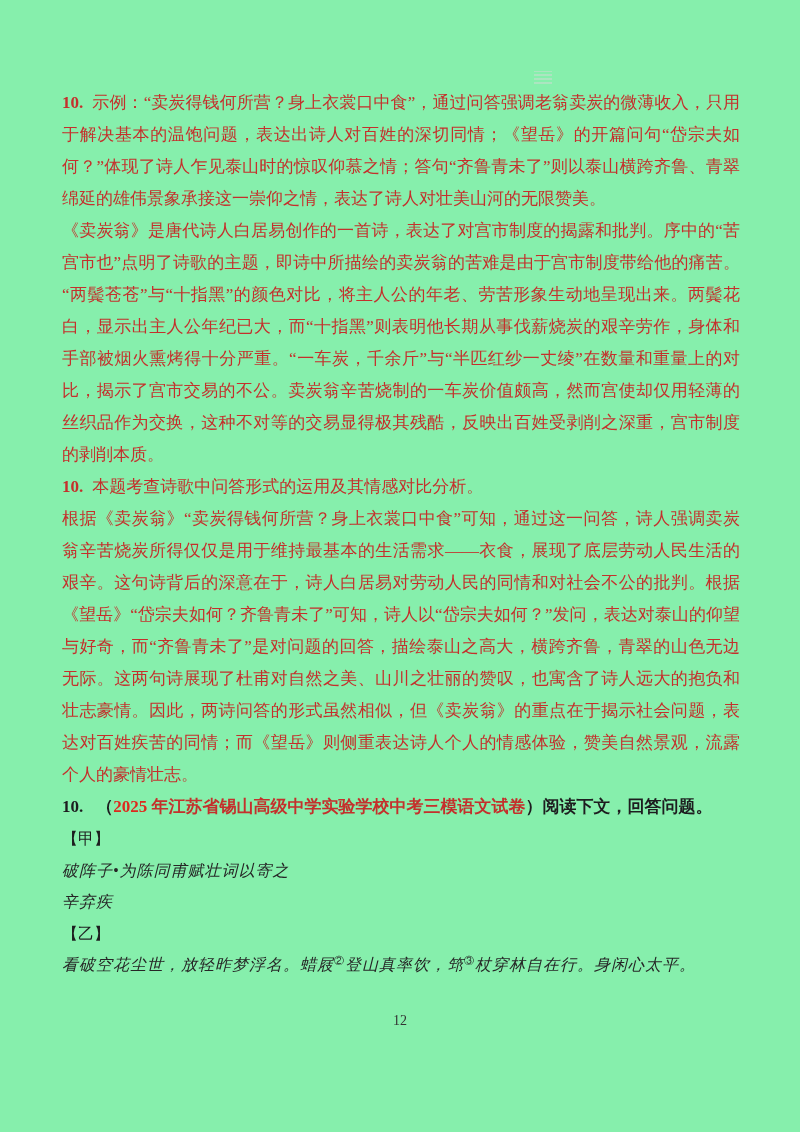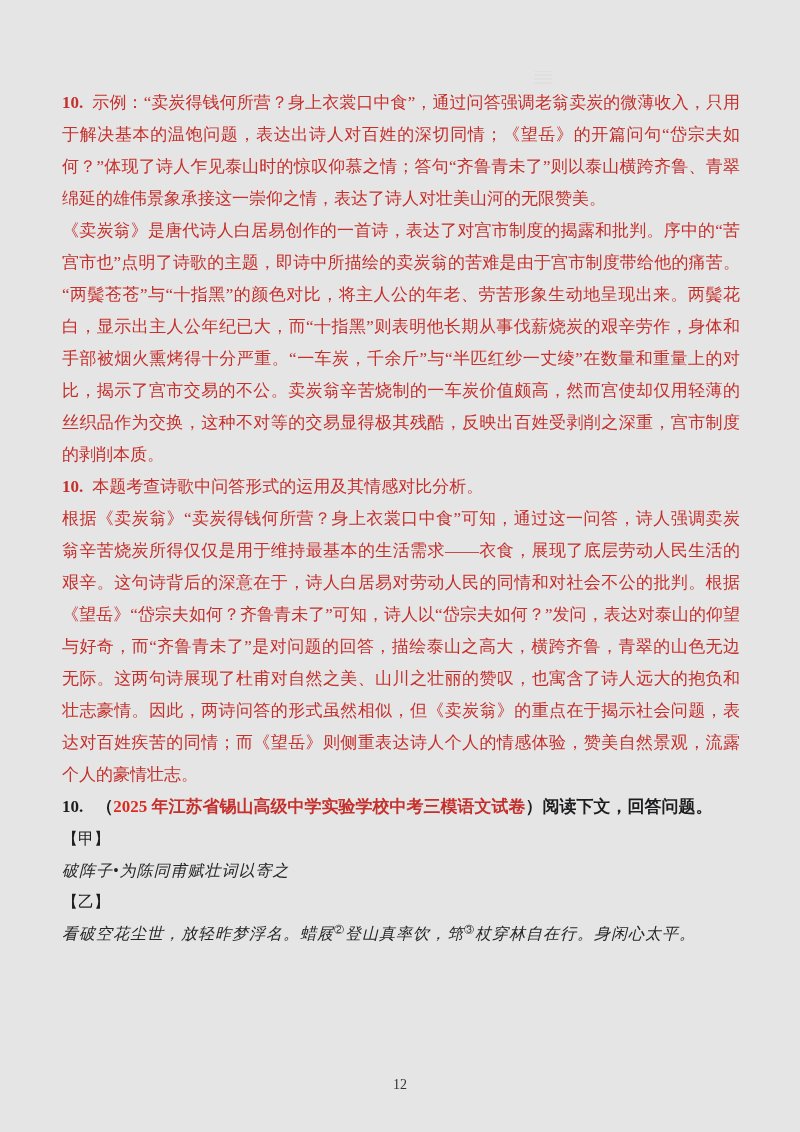--- a/index.html
+++ b/index.html
@@ -5,21 +5,21 @@
   :root{
     --red:#c4302c;
     --accent-red:#dd2a1e;
     --ink:#1d1d1f;
     --poem-ink:#262626;
   }
   html,body{margin:0;padding:0;background:#ffffff;}
   .page{
     position:relative;
     width:800px;height:1132px;
-    background:#e5e5e5;
+    background:#86efac;
     overflow:hidden;
     font-family:"Liberation Serif","DejaVu Serif",serif;
     color:var(--ink);
   }
   .scan-artifact{
     position:absolute;left:534px;top:71px;width:18px;height:13px;
     background:repeating-linear-gradient(0deg,#d9d9d9 0 2px,transparent 2px 4px);
     opacity:.45;
   }
   .content{
@@ -51,21 +51,21 @@
     color:var(--poem-ink);
     letter-spacing:1px;
   }
   .poem sup{
     font-size:10px;
     line-height:0;
     vertical-align:super;
     font-style:normal;
   }
   .footer{
-    position:absolute;left:0;top:1074px;width:800px;
+    position:absolute;left:0;top:1010px;width:800px;
     text-align:center;
     font-size:14px;
     line-height:22px;
     color:#333333;
   }
 </style>
 </head>
 <body>
 
 <div class="page">
@@ -81,20 +81,21 @@
 
     <p class="body red"><span class="b lbl">10.</span><span>本题考查诗歌中问答形式的运用及其情感对比分析。</span></p>
 
     <p class="body red">根据《卖炭翁》“卖炭得钱何所营？身上衣裳口中食”可知，通过这一问答，诗人强调卖炭翁辛苦烧炭所得仅仅是用于维持最基本的生活需求——衣食，展现了底层劳动人民生活的艰辛。这句诗背后的深意在于，诗人白居易对劳动人民的同情和对社会不公的批判。根据《望岳》“岱宗夫如何？齐鲁青未了”可知，诗人以“岱宗夫如何？”发问，表达对泰山的仰望与好奇，而“齐鲁青未了”是对问题的回答，描绘泰山之高大，横跨齐鲁，青翠的山色无边无际。这两句诗展现了杜甫对自然之美、山川之壮丽的赞叹，也寓含了诗人远大的抱负和壮志豪情。因此，两诗问答的形式虽然相似，但《卖炭翁》的重点在于揭示社会问题，表达对百姓疾苦的同情；而《望岳》则侧重表达诗人个人的情感体验，赞美自然景观，流露个人的豪情壮志。</p>
 
     <p class="body b"><span class="lbl-wide">10.</span><span>（</span><span class="src"><span class="yr">2025 </span><span>年江苏省锡山高级中学实验学校中考三模语文试卷</span></span><span>）</span><span>阅读下文，回答问题。</span></p>
 
     <div class="passage">
       <p class="tag">【甲】</p>
       <p class="poem">破阵子•为陈同甫赋壮词以寄之</p>
+      <p class="poem">辛弃疾</p>
     </div>
 
     <div class="passage">
       <p class="tag">【乙】</p>
       <p class="poem"><span>看破空花尘世，放轻昨梦浮名。蜡屐</span><sup>②</sup><span>登山真率饮，筇</span><sup>③</sup><span>杖穿林自在行。身闲心太平。</span></p>
 
     </div>
 
   </div>
 

